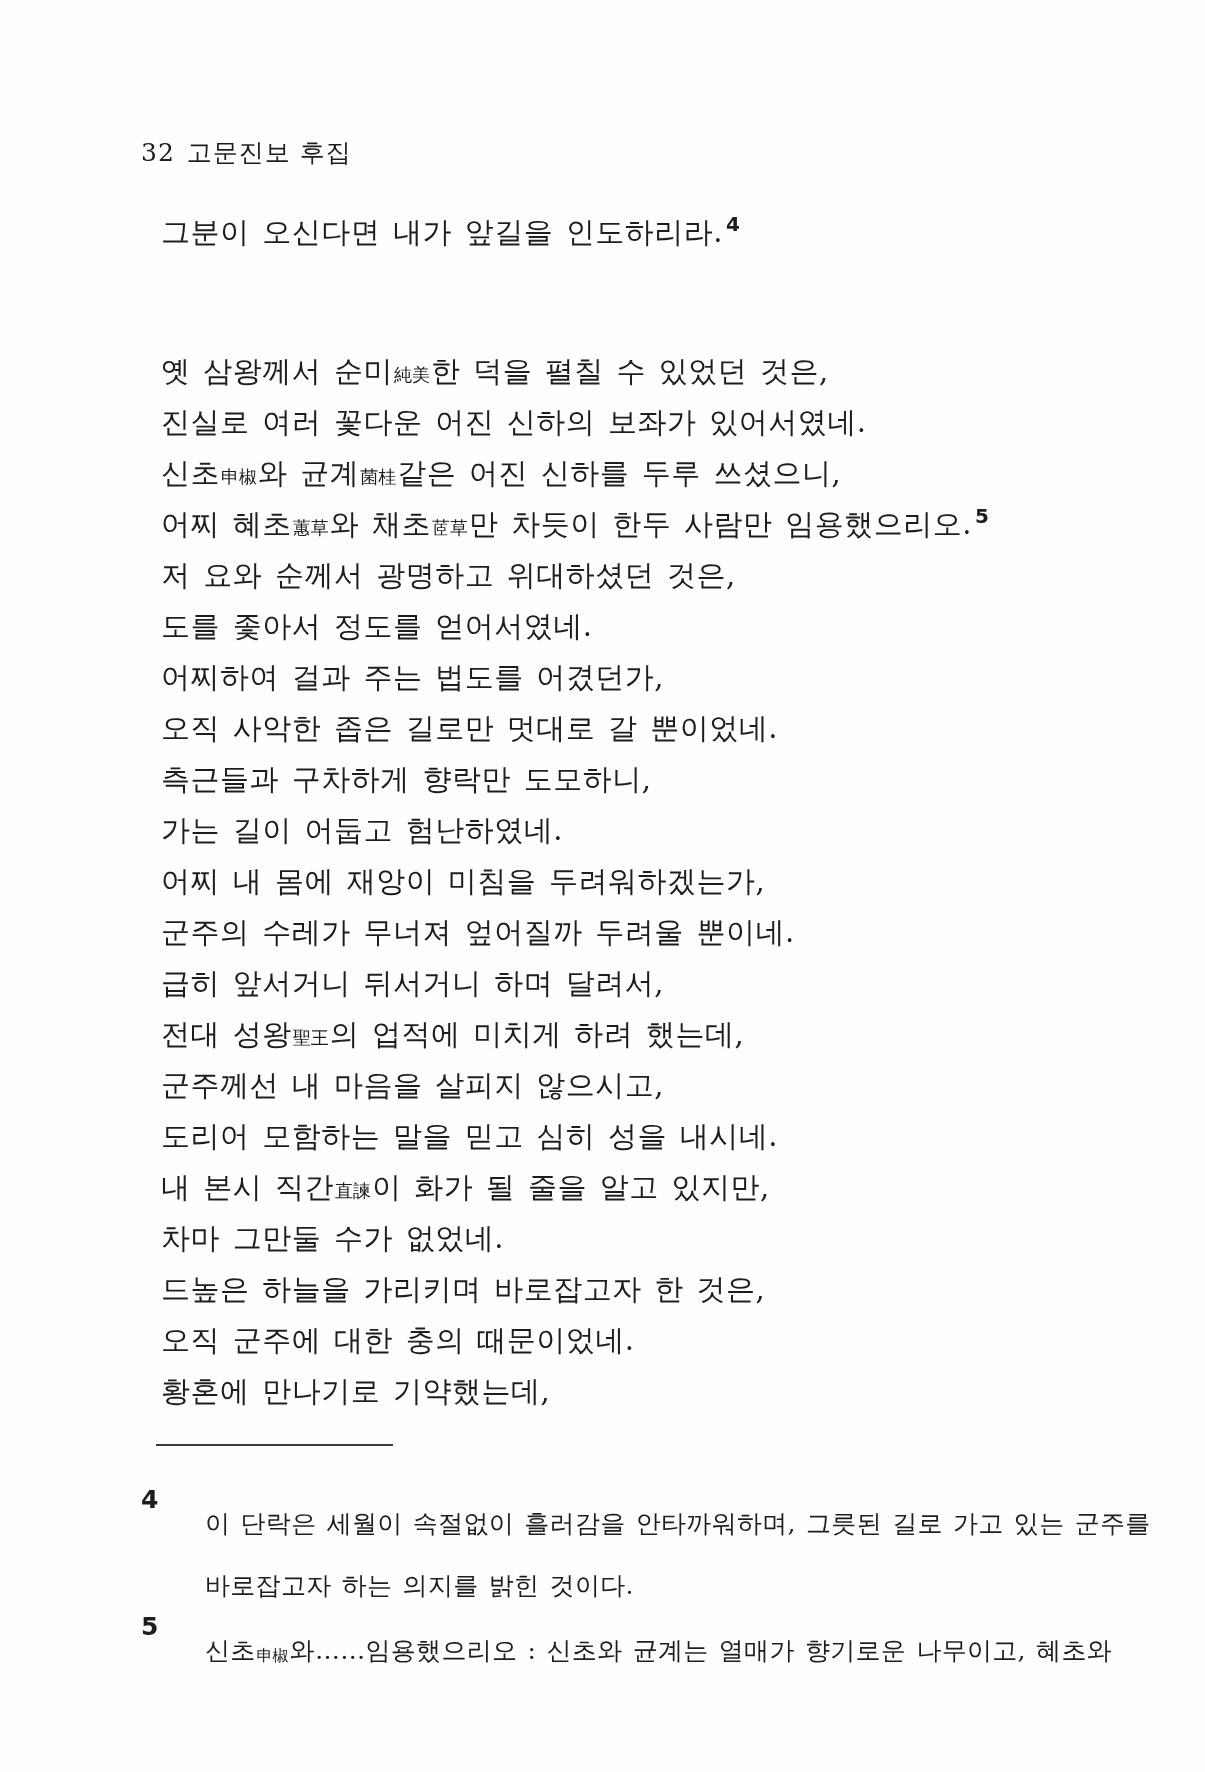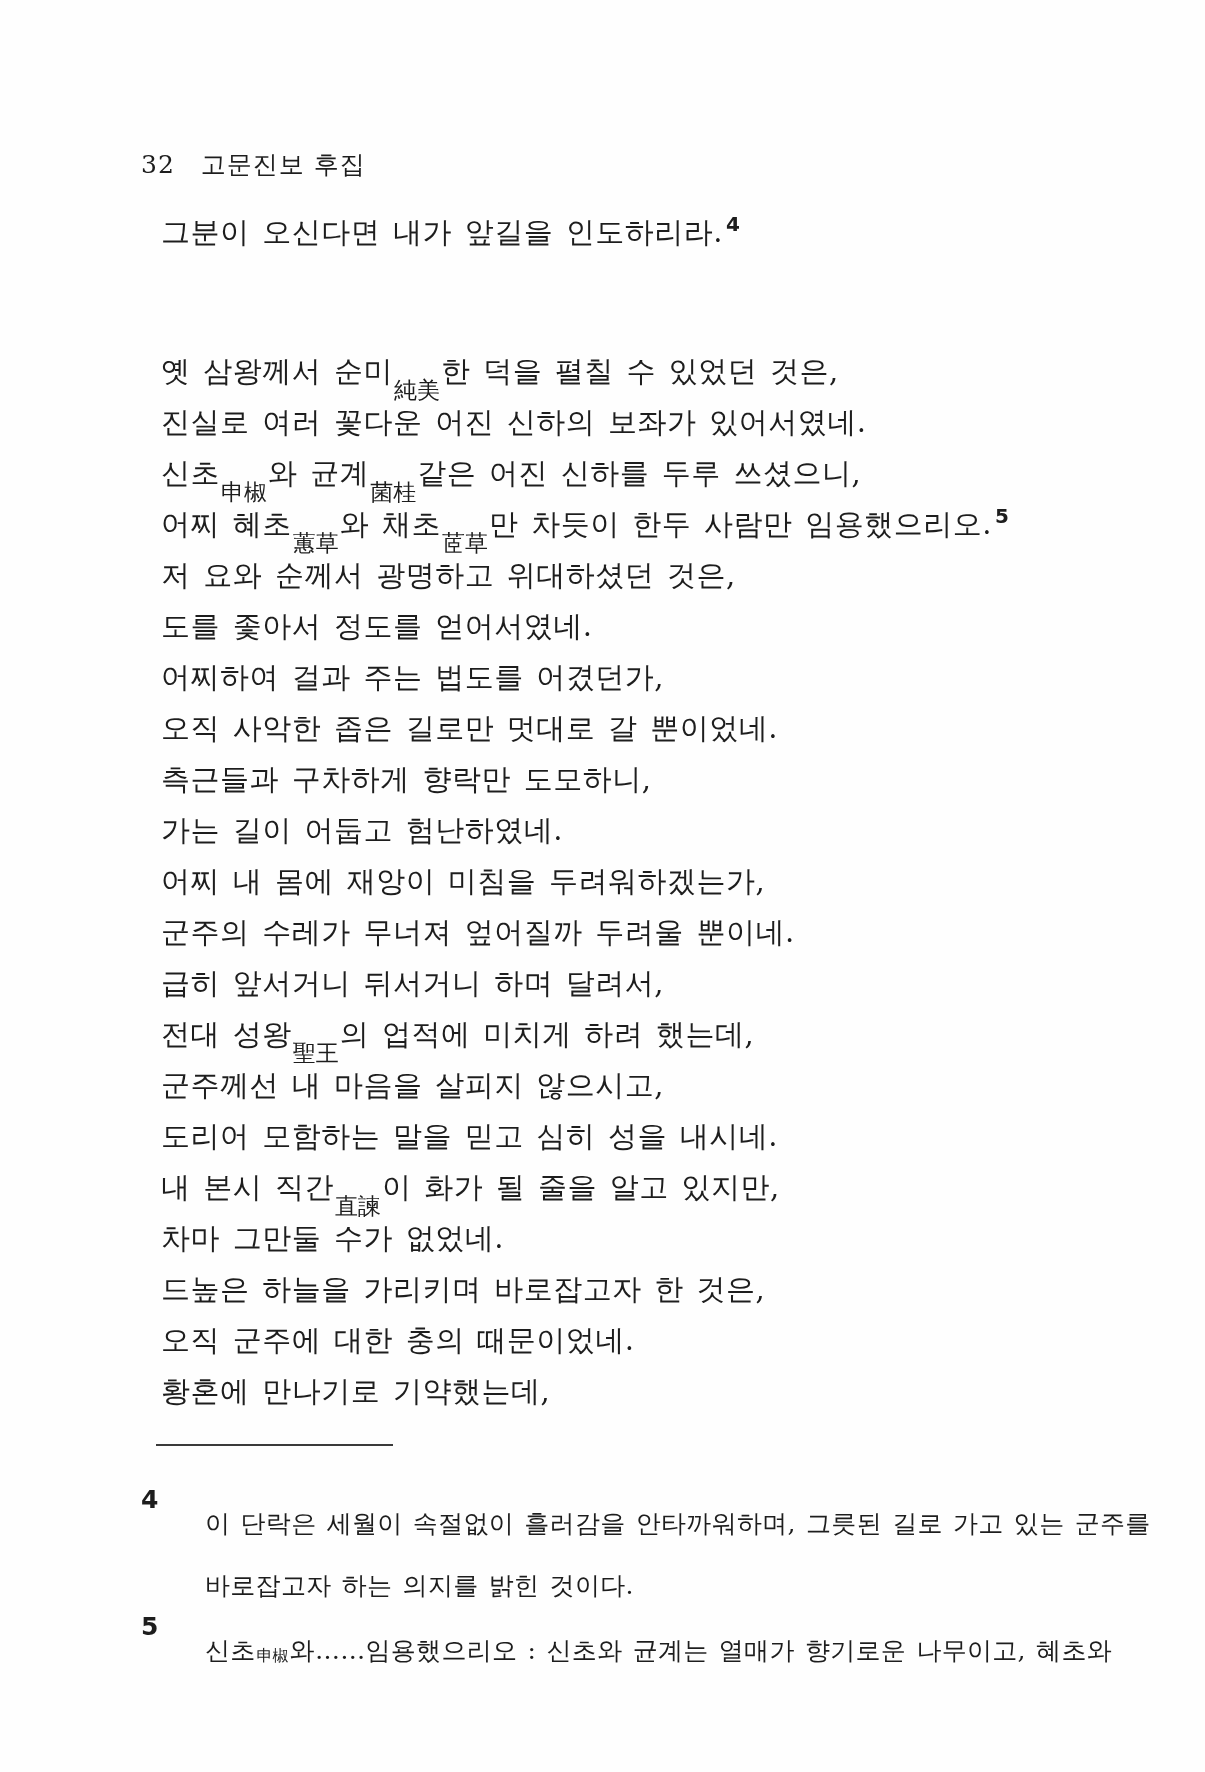--- a/index.html
+++ b/index.html
@@ -8,49 +8,49 @@
     width: 1205px;
     height: 1772px;
     background: #fefefe;
     overflow: hidden;
     font-family: "DejaVu Serif", "Liberation Serif", serif;
     color: #1d1d1d;
   }
   .running-head {
     position: absolute;
     left: 141px;
-    top: 148px;
+    top: 136px;
     font-size: 25px;
     display: flex;
     align-items: baseline;
   }
   .running-head .page-num { letter-spacing: 1px; }
-  .running-head .book-title { margin-left: 26px; letter-spacing: 1px; }
+  .running-head .book-title { margin-left: 12px; letter-spacing: 1px; }
 
   .poem {
     position: absolute;
     left: 161px;
     top: 207px;
   }
   .stanza + .stanza { margin-top: 88px; }
   .poem-line {
     height: 51px;
     display: flex;
     align-items: center;
     font-size: 29px;
     white-space: nowrap;
     letter-spacing: 0.5px;
     word-spacing: 3px;
     text-align: right;
   }
   .hanja {
-    font-size: 23px;
+    font-size: 18px;
     letter-spacing: 0;
     position: relative;
-    top: 19px;
+    top: 3px;
     margin: 0 1px;
   }
   .sup-ref {
     font-family: "DejaVu Sans", "Liberation Sans", sans-serif;
     font-weight: 700;
     font-size: 20px;
     position: relative;
     top: -9px;
     margin-left: 3px;
   }

